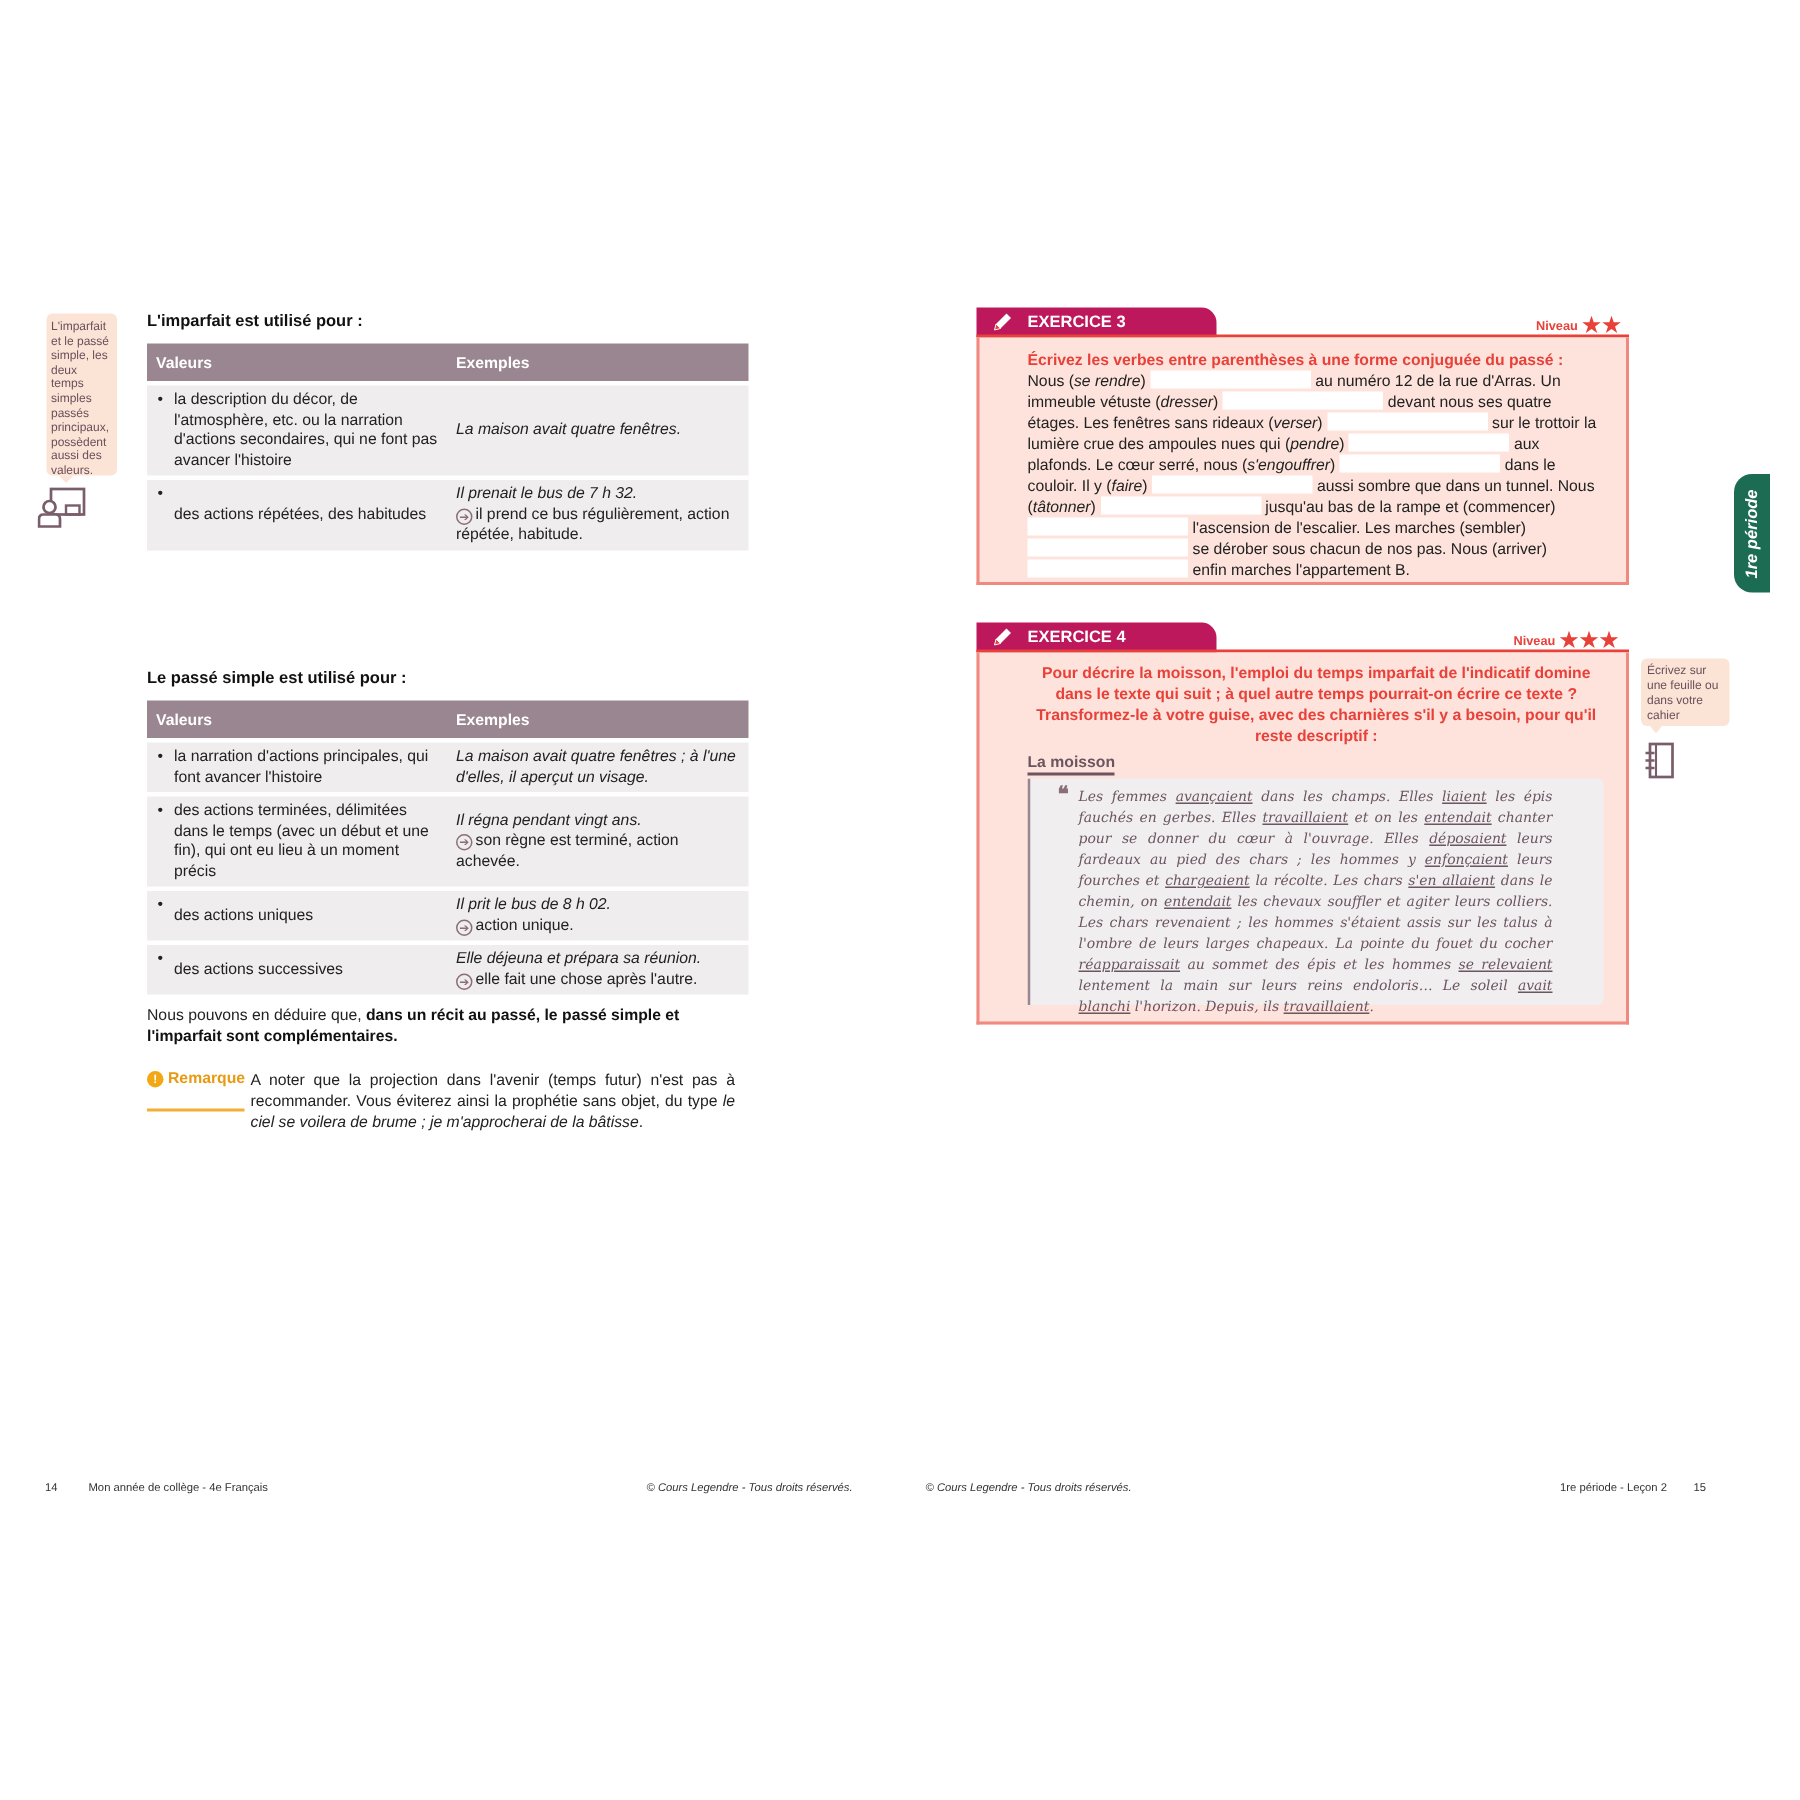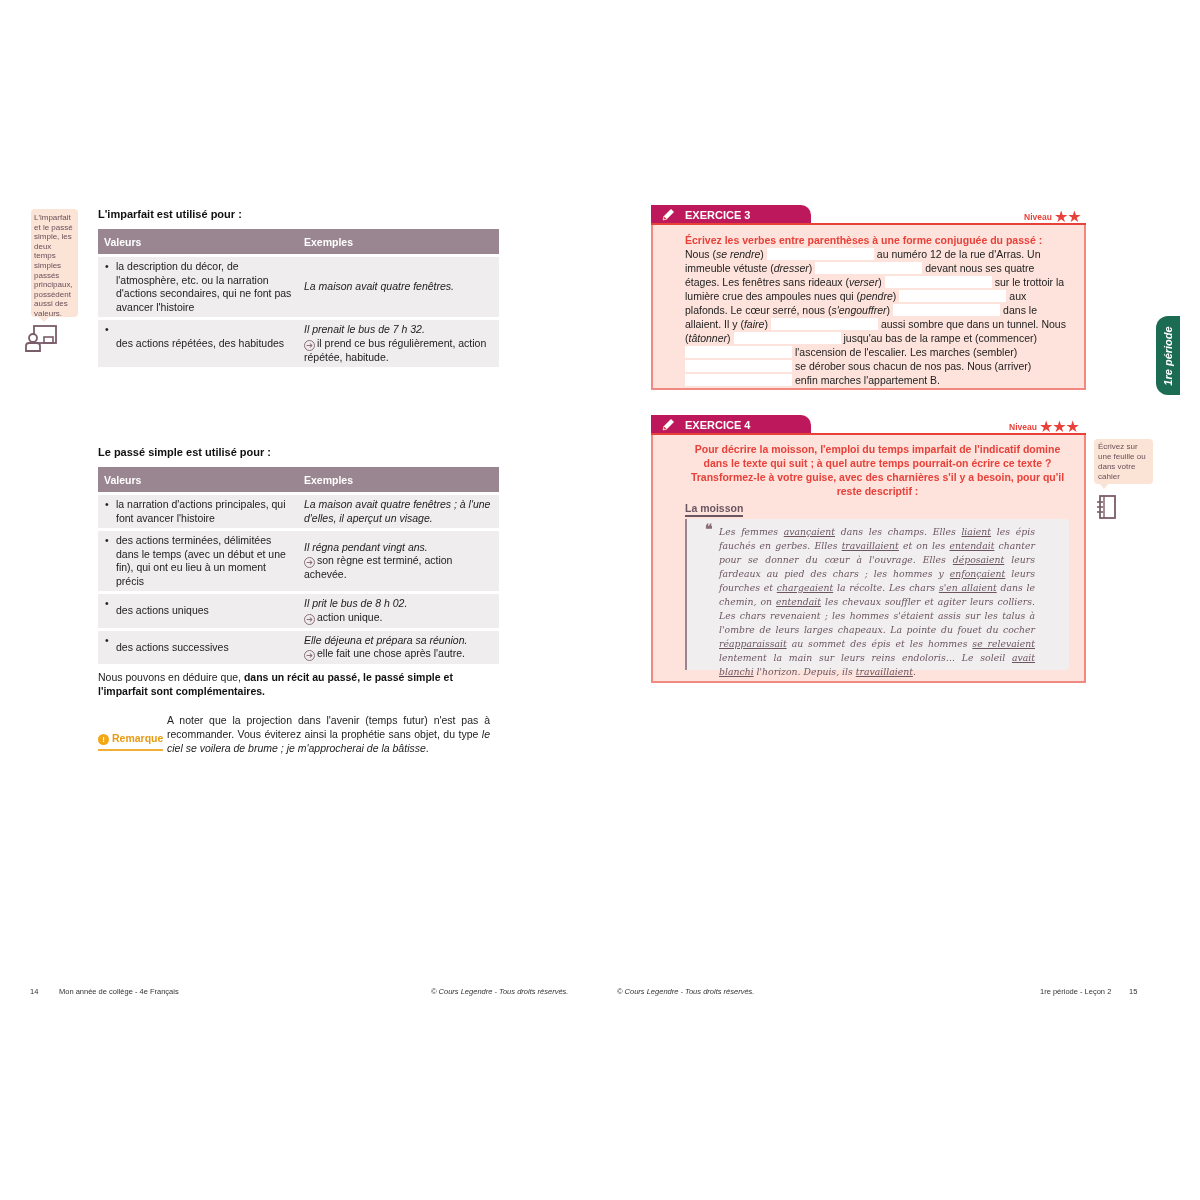--- a/index.html
+++ b/index.html
@@ -29,21 +29,21 @@
   .ex-italic { font-style: italic; }
   .arrow-circ {
     display: inline-block; width: 11px; height: 11px; border-radius: 50%;
     border: 1px solid #8a6e7a; color: #8a6e7a; font-size: 8px; line-height: 9px; text-align: center;
     vertical-align: -1px; margin-right: 2px; font-style: normal;
   }
 
   .conclusion { position: absolute; left: 98px; top: 670px; width: 402px; font-size: 10.5px; line-height: 14px; color: #222; }
   .conclusion b { color: #111; }
 
-  .remark-label { position: absolute; left: 98px; top: 732px; font-size: 10.5px; color: #e89a12; font-weight: bold; border-bottom: 2px solid #f1b035; padding-bottom: 4px; }
+  .remark-label { position: absolute; left: 98px; top: 713px; font-size: 10.5px; color: #e89a12; font-weight: bold; border-bottom: 2px solid #f1b035; padding-bottom: 14px; }
   .remark-dot { display: inline-block; width: 11px; height: 11px; border-radius: 50%; background: #f2a714; color: #fff; font-size: 8px; line-height: 11px; text-align: center; margin-right: 3px; vertical-align: 0px; }
   .remark-text { position: absolute; left: 167px; top: 713px; width: 323px; font-size: 10.5px; line-height: 14px; text-align: justify; color: #222; }
 
   
   .footer { position: absolute; top: 987px; font-size: 7.5px; color: #333; }
 
   
   .ex-box { position: absolute; left: 651px; width: 435px; background: #fde3dc; border: 2px solid #f08a80; border-top: none; }
   .ex-tab {
     position: absolute; left: 651px; height: 20px; width: 160px; background: #be185d;
@@ -169,21 +169,21 @@
 <div class="niveau" style="left:1024px; top:207px;"><span>Niveau</span><span class="stars">★★</span></div>
 <div class="ex-box" style="top:225px; height:165px;"></div>
 
 <div class="ex-body" style="top:233px;">
   <div class="ex-instr">Écrivez les verbes entre parenthèses à une forme conjuguée du passé :</div>
   <div class="row"><span>Nous (</span><i>se rendre</i><span>)</span><span class="blank"></span><span>au numéro 12 de la rue d'Arras. Un</span></div>
   <div class="row"><span>immeuble vétuste (</span><i>dresser</i><span>)</span><span class="blank"></span><span>devant nous ses quatre</span></div>
   <div class="row"><span>étages. Les fenêtres sans rideaux (</span><i>verser</i><span>)</span><span class="blank"></span><span>sur le trottoir la</span></div>
   <div class="row"><span>lumière crue des ampoules nues qui (</span><i>pendre</i><span>)</span><span class="blank"></span><span>aux</span></div>
   <div class="row"><span>plafonds. Le cœur serré, nous (</span><i>s'engouffrer</i><span>)</span><span class="blank"></span><span>dans le</span></div>
-  <div class="row"><span>allaient. Il y (</span><i>faire</i><span>)</span><span class="blank"></span><span>aussi sombre que dans un tunnel. Nous</span></div>
+  <div class="row"><span>couloir. Il y (</span><i>faire</i><span>)</span><span class="blank"></span><span>aussi sombre que dans un tunnel. Nous</span></div>
   <div class="row"><span>(</span><i>tâtonner</i><span>)</span><span class="blank"></span><span>jusqu'au bas de la rampe et (commencer)</span></div>
   <div class="row"><span class="blank" style="margin-left:0;"></span><span>l'ascension de l'escalier. Les marches (sembler)</span></div>
   <div class="row"><span class="blank" style="margin-left:0;"></span><span>se dérober sous chacun de nos pas. Nous (arriver)</span></div>
   <div class="row"><span class="blank" style="margin-left:0;"></span><span>enfin marches l'appartement B.</span></div>
 </div>
 
 <div class="ex-tab" style="top:415px;">
   <svg class="pencil" viewBox="0 0 14 14">
       <path d="M2 12 L3 8 L10 1 L13 4 L6 11 Z" fill="#fff"></path>
       <path d="M2 12 L3 8 L6 11 Z" fill="#e8413a" stroke="#fff" stroke-width="0.6"></path>

